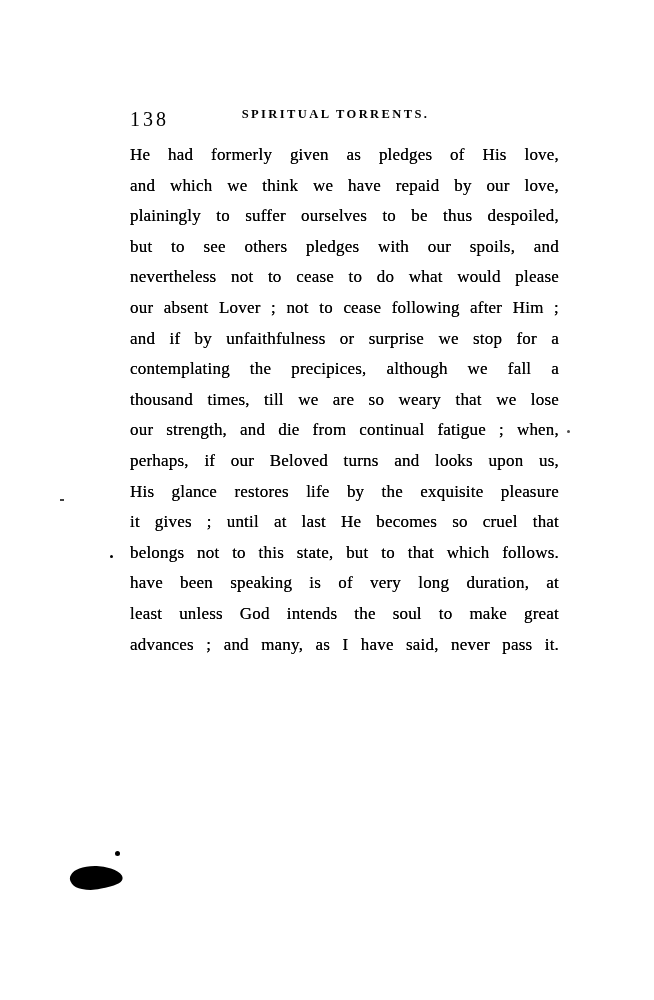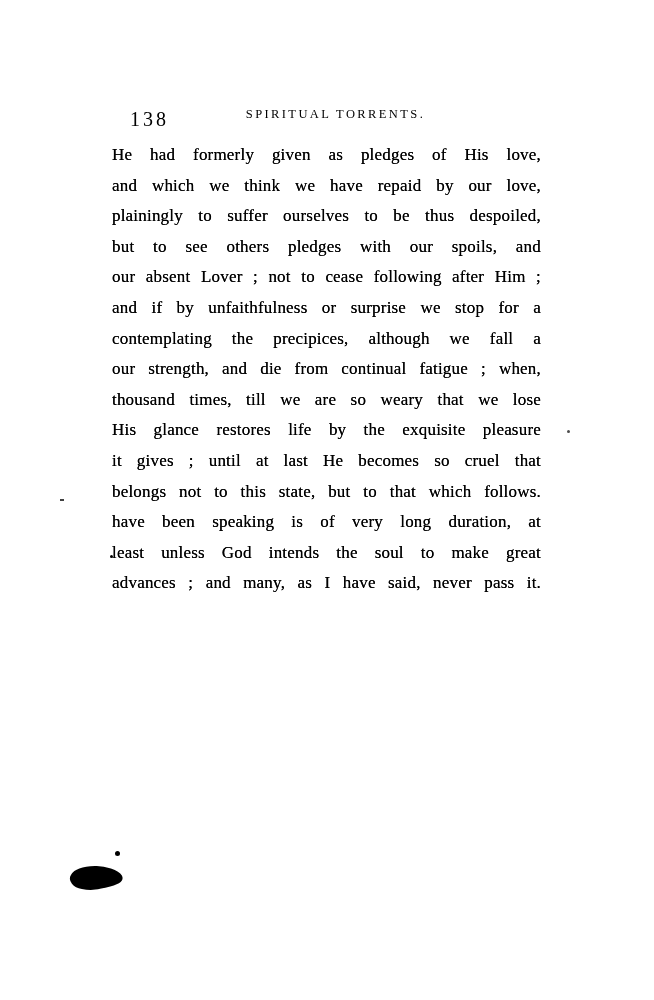--- a/index.html
+++ b/index.html
@@ -27,27 +27,27 @@
     letter-spacing: 3px;
     font-weight: normal;
   }
   .running-title {
     position: absolute;
     left: 50%;
     transform: translateX(-50%);
     margin-left: -9px;
     top: 4px;
     font-size: 12.5px;
-    font-weight: normal;
+    font-weight: bold;
     letter-spacing: 2.4px;
     white-space: nowrap;
   }
   .text-block {
     position: absolute;
-    left: 112px;
+    left: 130px;
     top: 140px;
     width: 429px;
     font-size: 17px;
     line-height: 30.6px;
     letter-spacing: 0.2px;
     text-shadow: 0 0 0.4px rgba(0,0,0,0.85);
   }
   .line {
     height: 30.6px;
     text-align: justify;
@@ -75,25 +75,27 @@
   <div class="header">
     <span class="page-number">138</span>
     <span class="running-title">SPIRITUAL TORRENTS.</span>
   </div>
 
   <div class="text-block">
       <div class="line">He had formerly given as pledges of His love,</div>
       <div class="line">and which we think we have repaid by our love,</div>
       <div class="line">plainingly to suffer ourselves to be thus despoiled,</div>
       <div class="line">but to see others pledges with our spoils, and</div>
+      <div class="line">nevertheless not to cease to do what would please</div>
       <div class="line">our absent Lover ; not to cease following after Him ;</div>
       <div class="line">and if by unfaithfulness or surprise we stop for a</div>
       <div class="line">contemplating the precipices, although we fall a</div>
+      <div class="line">thousand times, till we are so weary that we lose</div>
       <div class="line">our strength, and die from continual fatigue ; when,</div>
-      <div class="line">thousand times, till we are so weary that we lose</div>
+      <div class="line">perhaps, if our Beloved turns and looks upon us,</div>
       <div class="line">His glance restores life by the exquisite pleasure</div>
       <div class="line">it gives ; until at last He becomes so cruel that</div>
       <div class="line">belongs not to this state, but to that which follows.</div>
       <div class="line">have been speaking is of very long duration, at</div>
       <div class="line">least unless God intends the soul to make great</div>
       <div class="line">advances ; and many, as I have said, never pass it.</div>
     </div>
 
   <span class="speck dash"></span>
   <span class="speck period"></span>

